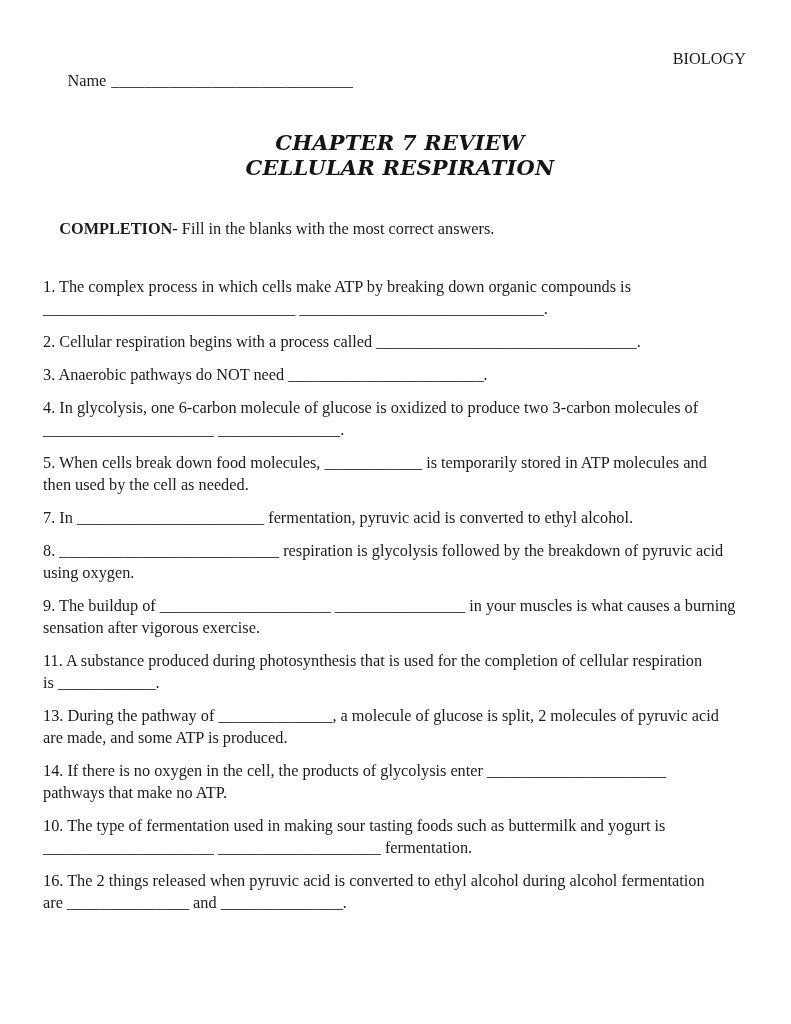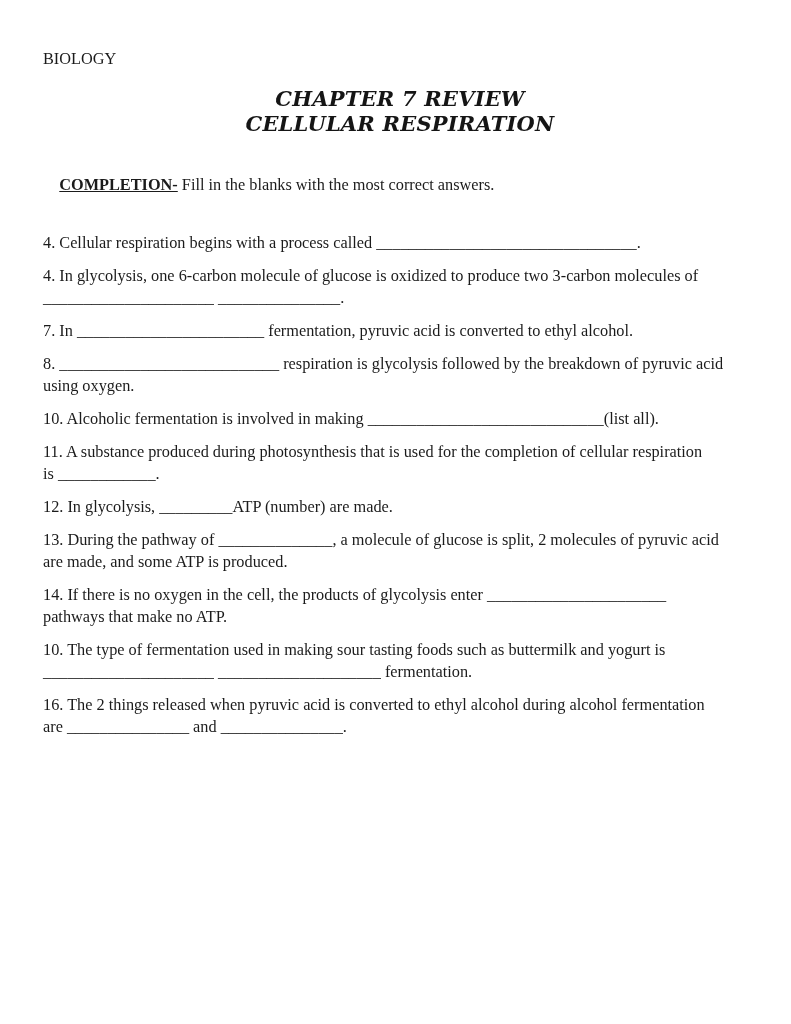--- a/index.html
+++ b/index.html
@@ -46,58 +46,66 @@
     line-height: 25px;
     letter-spacing: 0.2px;
     color: #151515;
   }
   .title span { display: block; }
   .instructions {
     margin: 16px 0 0 0;
     line-height: 22px;
     white-space: pre-wrap;
   }
-  .instructions .lead { font-weight: bold; text-decoration: underline; }
+  .instructions .lead { font-weight: bold; }
   .questions { margin-top: 14px; }
   .q {
     margin: 0 0 11px 0;
     line-height: 22px;
     white-space: pre;
     letter-spacing: 0;
   }
 </style>
 </head>
 <body>
 
 <div class="page">
 
   <div class="header">
+    <div>
+      <span>Name</span><span class="name-blank">_____________________________</span>
+    </div>
     <div class="course">BIOLOGY</div>
   </div>
 
   <h1 class="title">
     <span>CHAPTER 7 REVIEW</span>
     <span>CELLULAR RESPIRATION</span>
   </h1>
 
   <p class="instructions">
     <span class="lead">COMPLETION-</span><span> Fill in the blanks with the most correct answers.</span>
   </p>
 
   <div class="questions">
-    <p class="q">4. Cellular respiration begins with a process called ________________________________.</p>
+    <p class="q">1. The complex process in which cells make ATP by breaking down organic compounds is
+_______________________________ ______________________________.</p>
+    <p class="q">2. Cellular respiration begins with a process called ________________________________.</p>
+    <p class="q">3. Anaerobic pathways do NOT need ________________________.</p>
     <p class="q">4. In glycolysis, one 6-carbon molecule of glucose is oxidized to produce two 3-carbon molecules of
 _____________________ _______________.</p>
+    <p class="q">5. When cells break down food molecules, ____________ is temporarily stored in ATP molecules and
+then used by the cell as needed.</p>
     <p class="q">7. In _______________________ fermentation, pyruvic acid is converted to ethyl alcohol.</p>
     <p class="q">8. ___________________________ respiration is glycolysis followed by the breakdown of pyruvic acid
 using oxygen.</p>
-    <p class="q">10. Alcoholic fermentation is involved in making _____________________________(list all).</p>
+    <p class="q">9. The buildup of _____________________ ________________ in your muscles is what causes a burning
+sensation after vigorous exercise.</p>
     <p class="q">11. A substance produced during photosynthesis that is used for the completion of cellular respiration
 is ____________.</p>
-    <p class="q">12. In glycolysis, _________ATP (number) are made.</p>
     <p class="q">13. During the pathway of ______________, a molecule of glucose is split, 2 molecules of pyruvic acid
 are made, and some ATP is produced.</p>
     <p class="q">14. If there is no oxygen in the cell, the products of glycolysis enter ______________________
 pathways that make no ATP.</p>
     <p class="q">10. The type of fermentation used in making sour tasting foods such as buttermilk and yogurt is
 _____________________ ____________________ fermentation.</p>
     <p class="q">16. The 2 things released when pyruvic acid is converted to ethyl alcohol during alcohol fermentation
 are _______________ and _______________.</p>
   </div>
 

